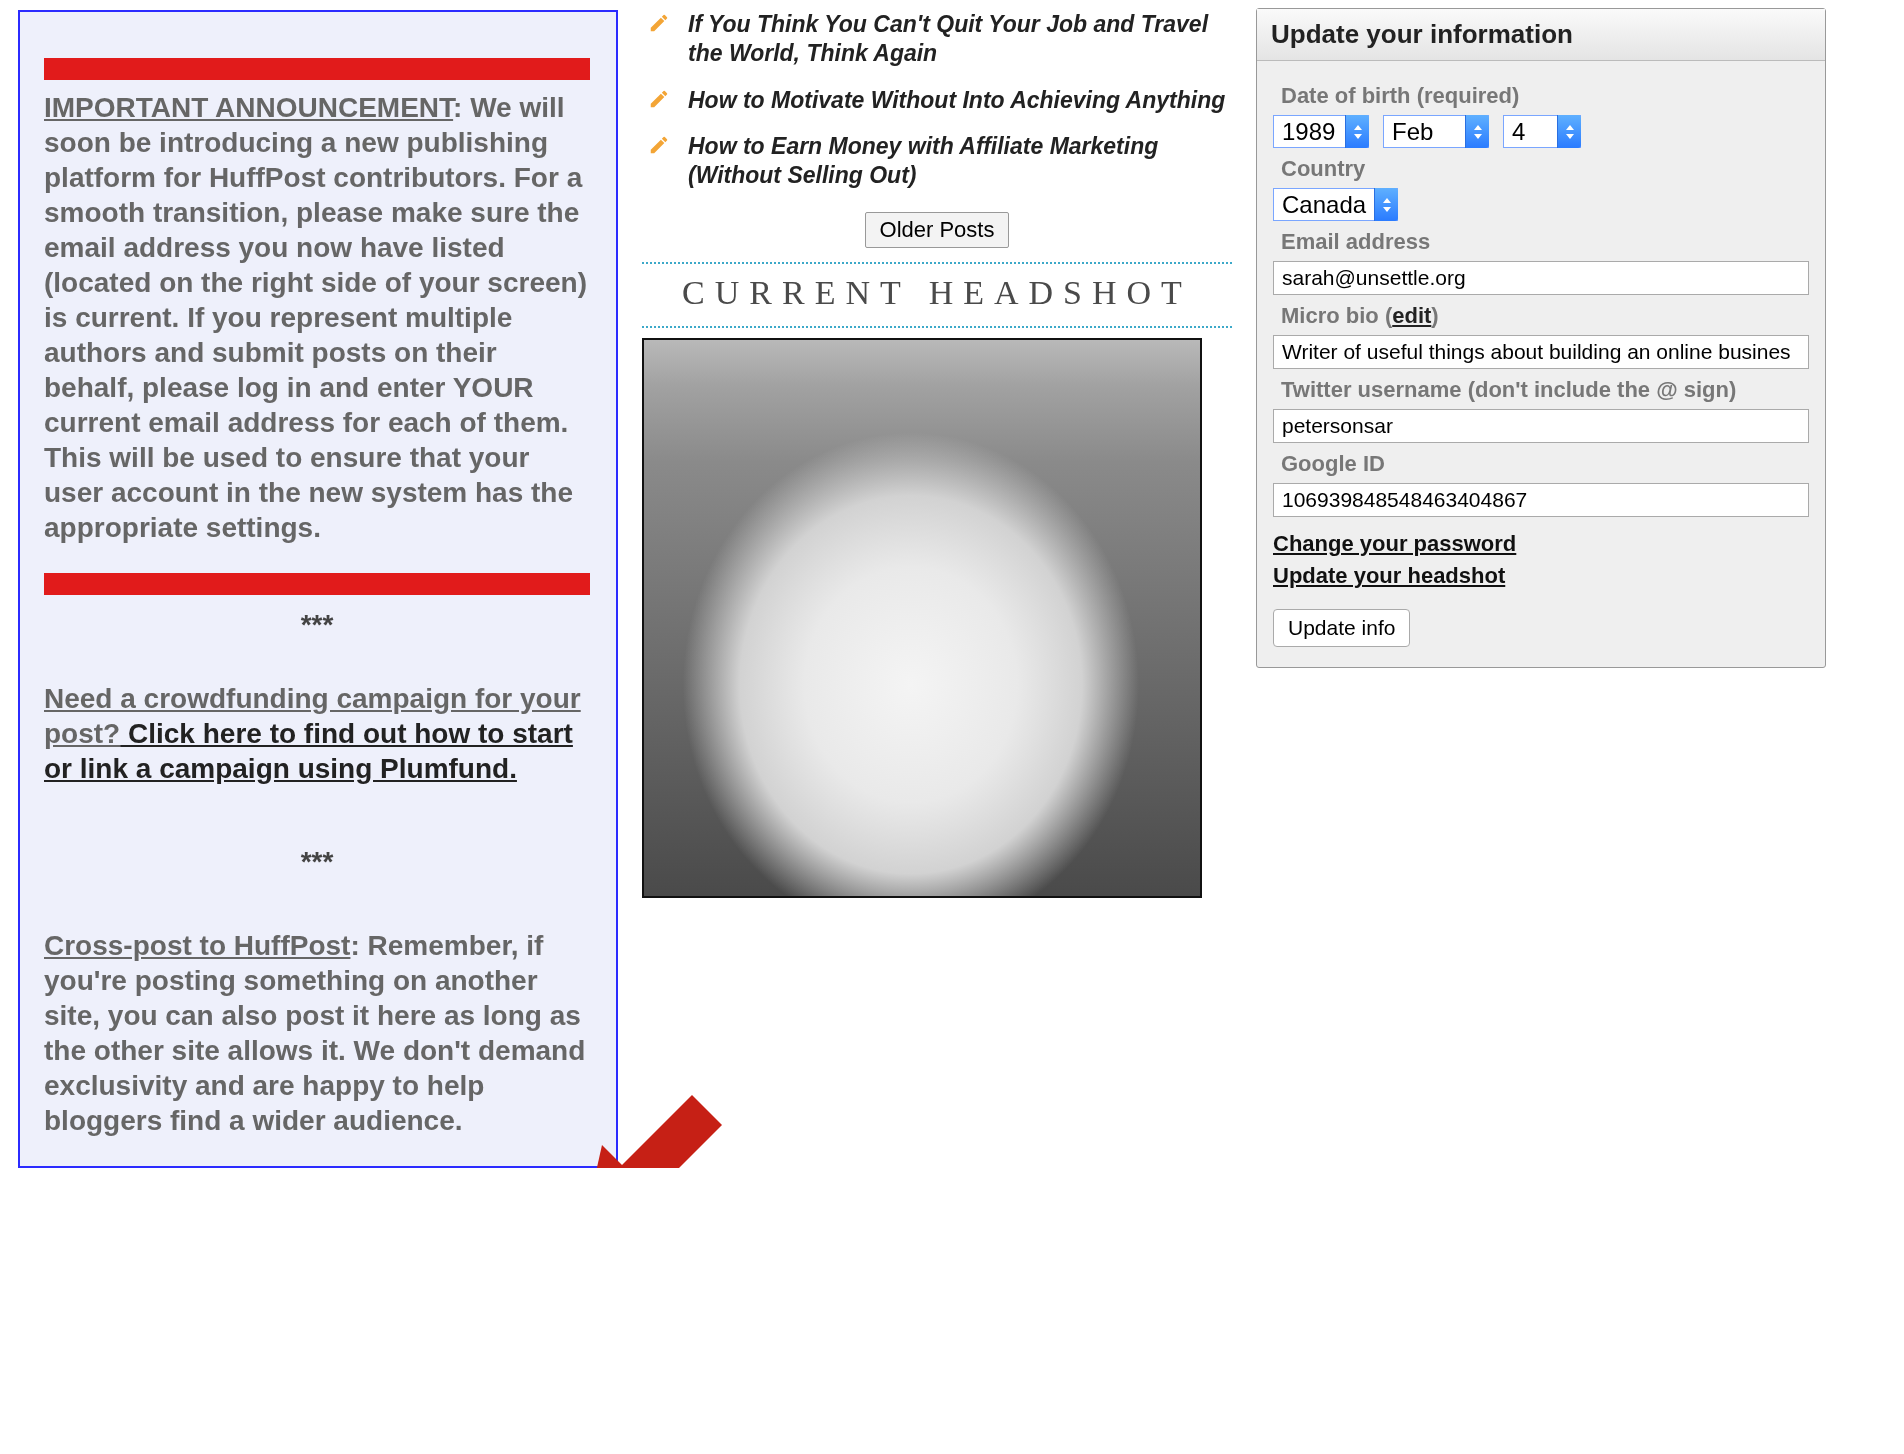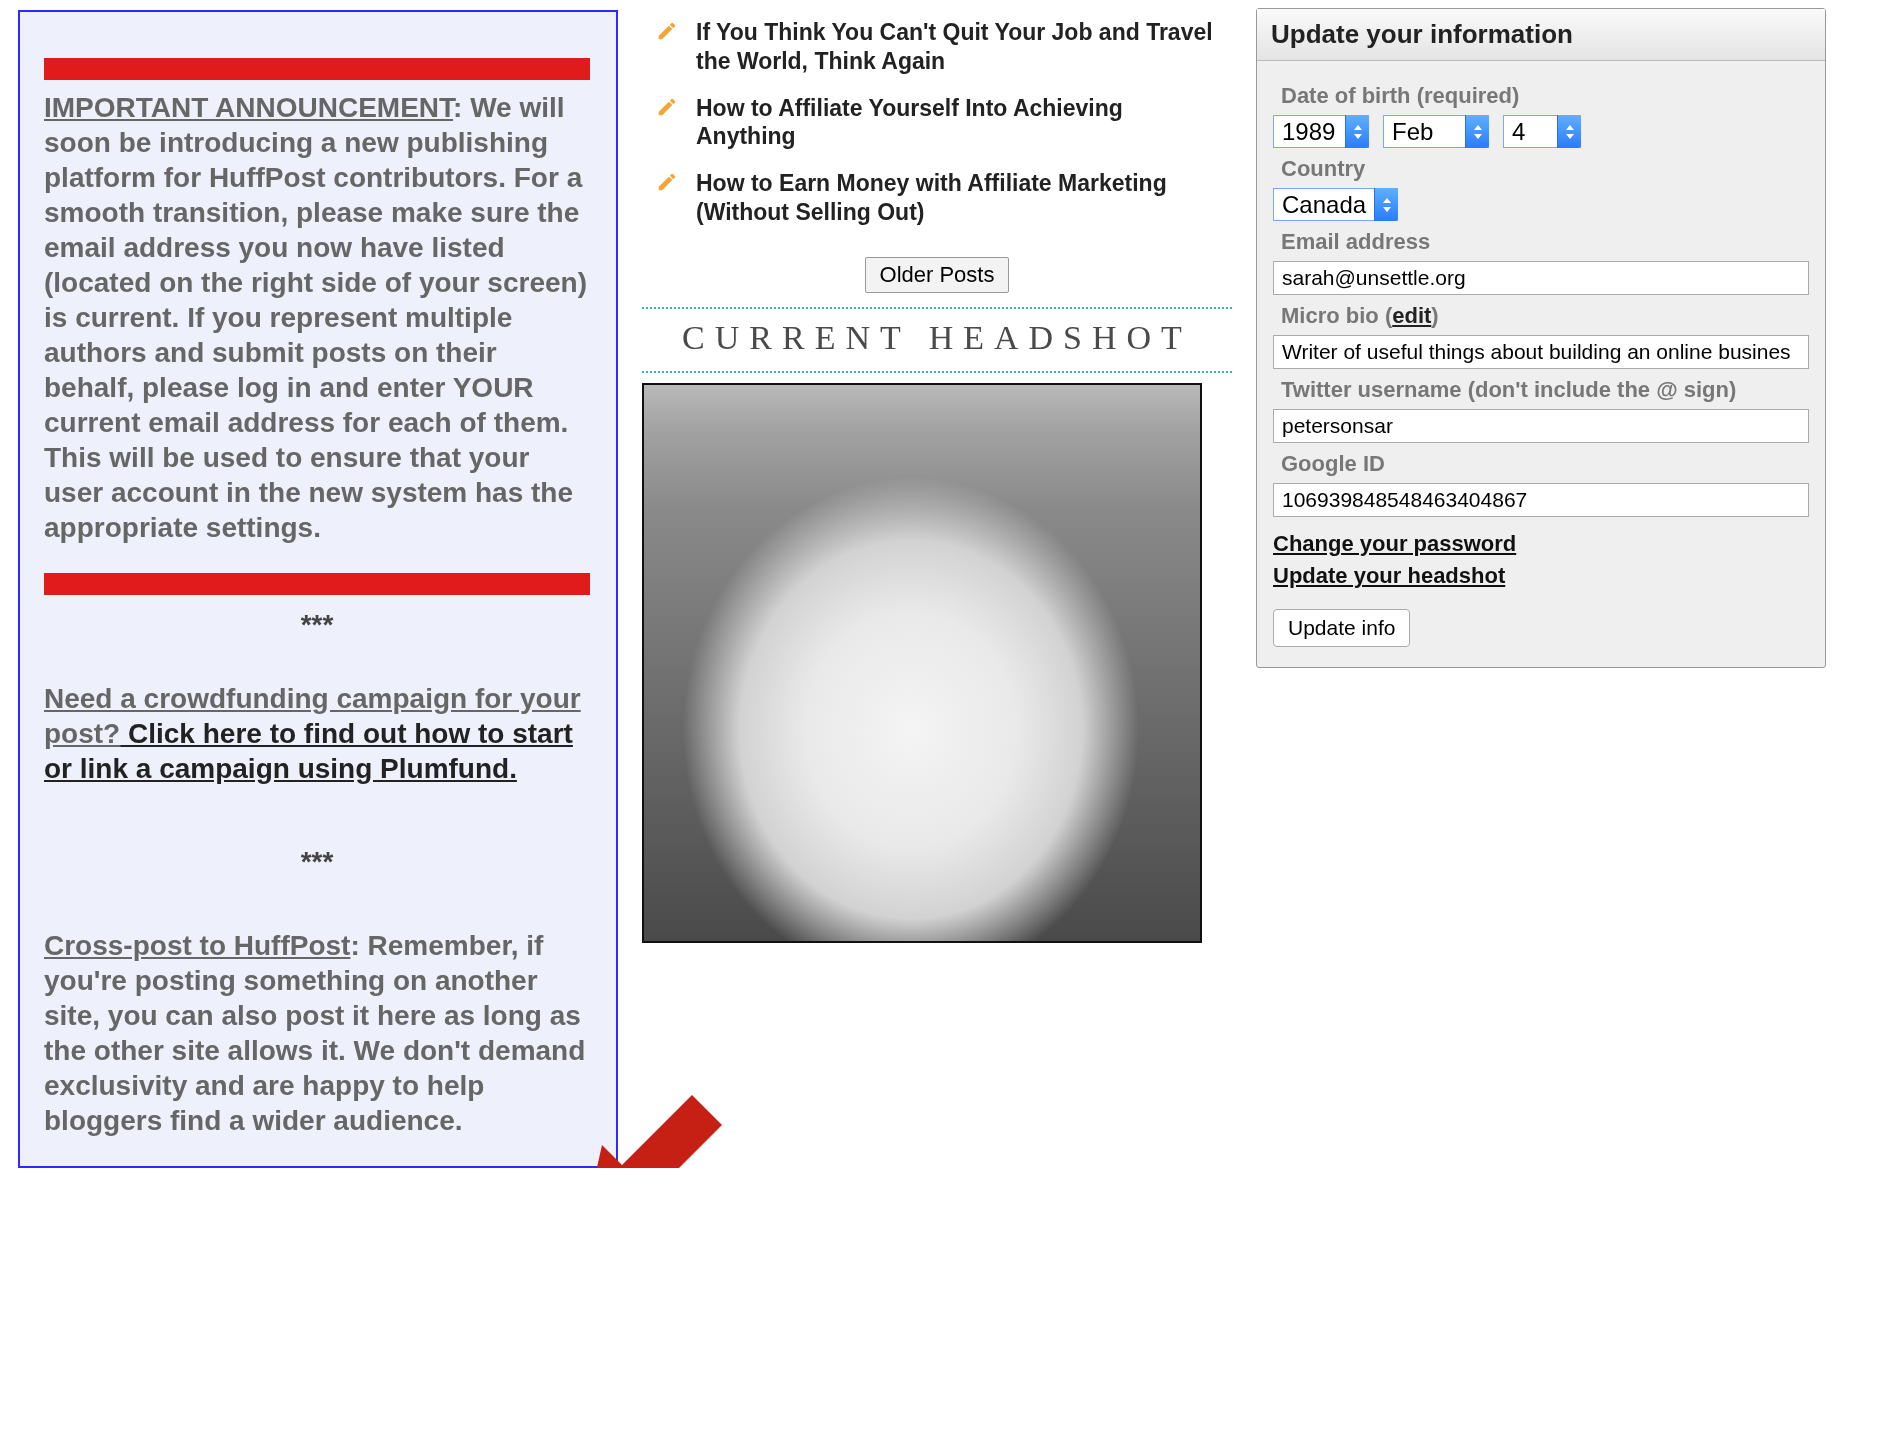--- a/index.html
+++ b/index.html
@@ -70,21 +70,21 @@
     color: #666;
     font-size: 28px;
     line-height: 1.25;
   }
 
   
   .center-col {
     width: 590px;
     padding-top: 6px;
   }
-  .post-list { list-style: none; margin: 12px; padding: 0; }
+  .post-list { list-style: none; margin: 4px; padding: 0; font-style: italic; }
   .post-list li {
     position: relative;
     padding: 0 0 18px 42px;
     font-weight: bold;
     font-size: 23px;
     line-height: 1.25;
     color: #222;
     cursor: pointer;
   }
   .pencil {
@@ -268,21 +268,21 @@
             </svg>
         </span>
         <span>If You Think You Can't Quit Your Job and Travel the World, Think Again</span>
       </li>
       <li>
         <span class="pencil">
           <svg width="22" height="22" viewBox="0 0 24 24">
               <path fill="#f3a536" d="M3 17.25V21h3.75L17.81 9.94l-3.75-3.75L3 17.25zM20.71 7.04a1 1 0 0 0 0-1.41l-2.34-2.34a1 1 0 0 0-1.41 0l-1.83 1.83 3.75 3.75 1.83-1.83z"></path>
             </svg>
         </span>
-        <span>How to Affiliate Yourself Into Achieving Anything</span>
+        <span>How to Motivate Without Into Achieving Anything</span>
       </li>
       <li>
         <span class="pencil">
           <svg width="22" height="22" viewBox="0 0 24 24">
               <path fill="#f3a536" d="M3 17.25V21h3.75L17.81 9.94l-3.75-3.75L3 17.25zM20.71 7.04a1 1 0 0 0 0-1.41l-2.34-2.34a1 1 0 0 0-1.41 0l-1.83 1.83 3.75 3.75 1.83-1.83z"></path>
             </svg>
         </span>
         <span>How to Earn Money with Affiliate Marketing (Without Selling Out)</span>
       </li>
     </ul>

